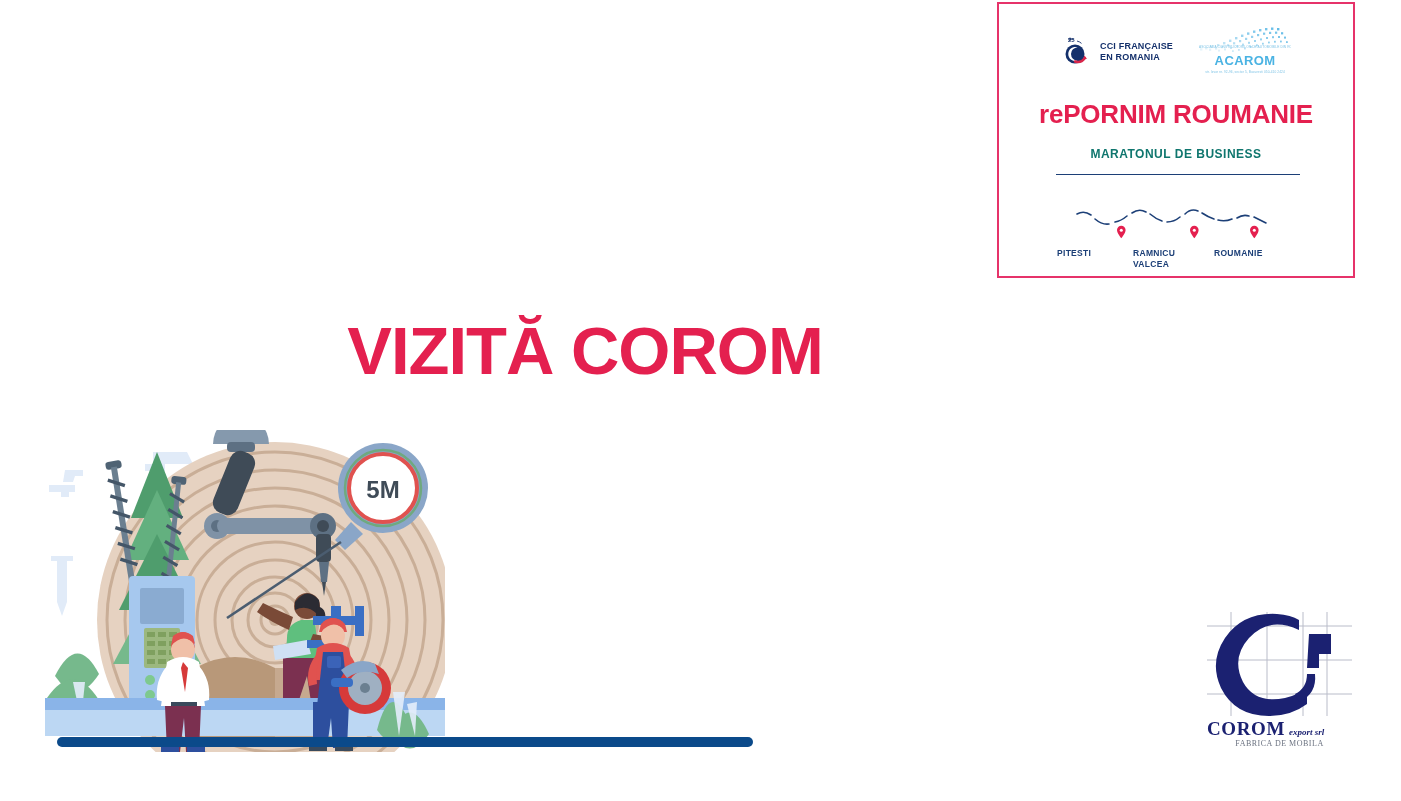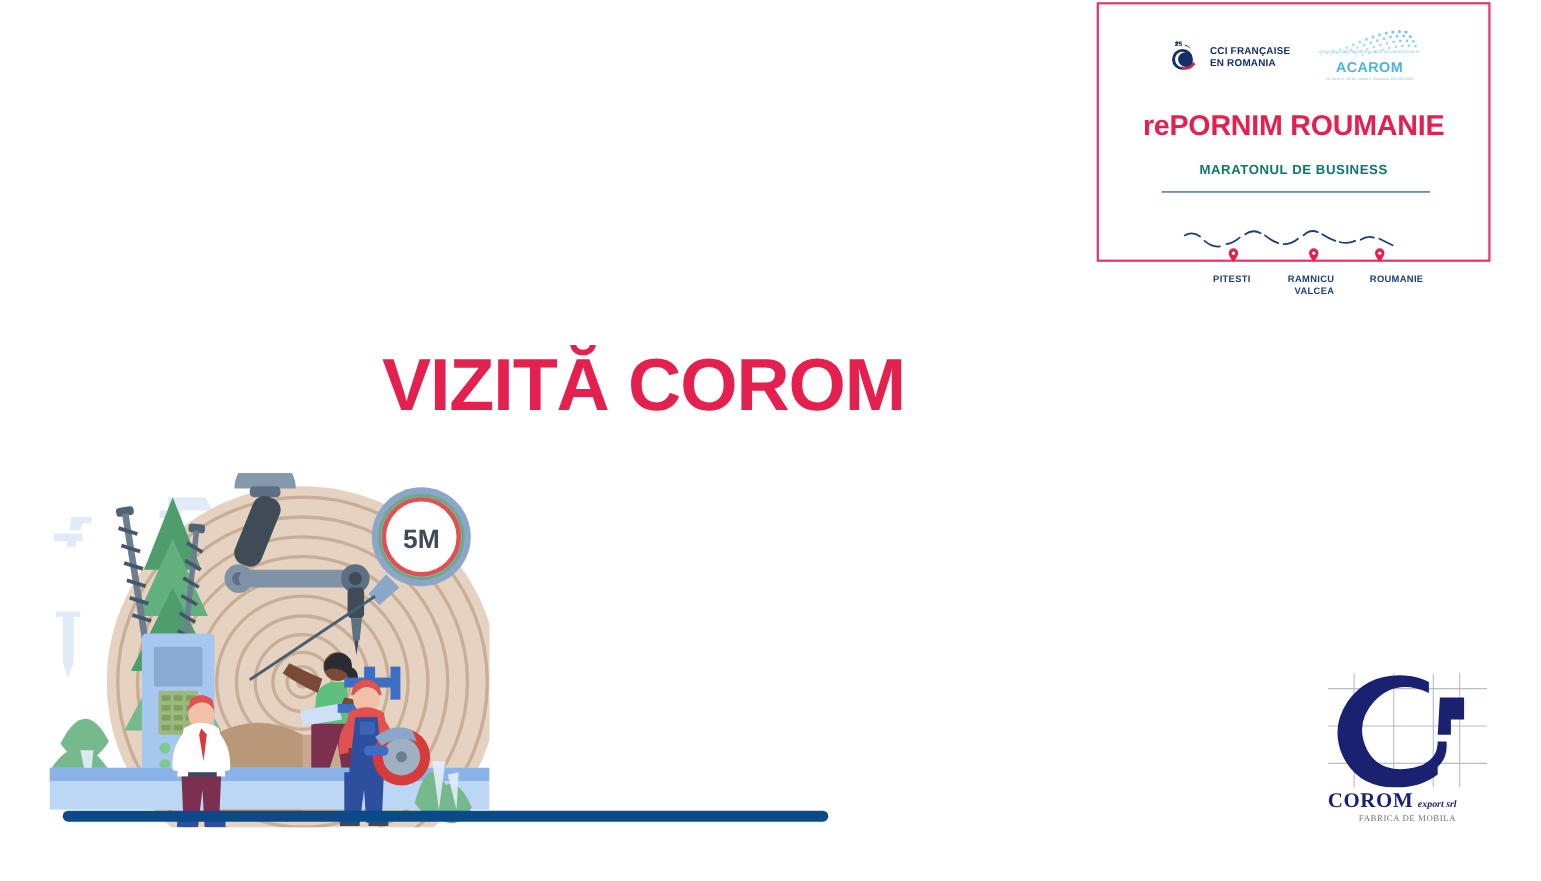--- a/index.html
+++ b/index.html
@@ -14,21 +14,21 @@
     overflow: hidden;
     font-family: "Liberation Sans", sans-serif;
   }
 
   
   #event-card {
     position: absolute;
     left: 997px;
     top: 2px;
     width: 358px;
-    height: 236px;
+    height: 276px;
     box-sizing: border-box;
     border: 2px solid #e6336a;
     background: #ffffff;
   }
   .card-logos {
     position: absolute;
     top: 22px;
     left: 0;
     width: 100%;
     height: 52px;
@@ -143,21 +143,21 @@
   }
   .city-labels {
     position: absolute;
     top: 48px;
     left: 0;
     width: 100%;
     height: 32px;
   }
   .city {
     position: absolute;
-    text-align: right;
+    text-align: left;
     font-size: 8.5px;
     font-weight: bold;
     color: #1c3f77;
     line-height: 1.25;
     letter-spacing: .3px;
   }
   .city.c0 { left: 58px;  width: 80px; }
   .city.c1 { left: 134px; width: 80px; }
   .city.c2 { left: 215px; width: 80px; }
 

